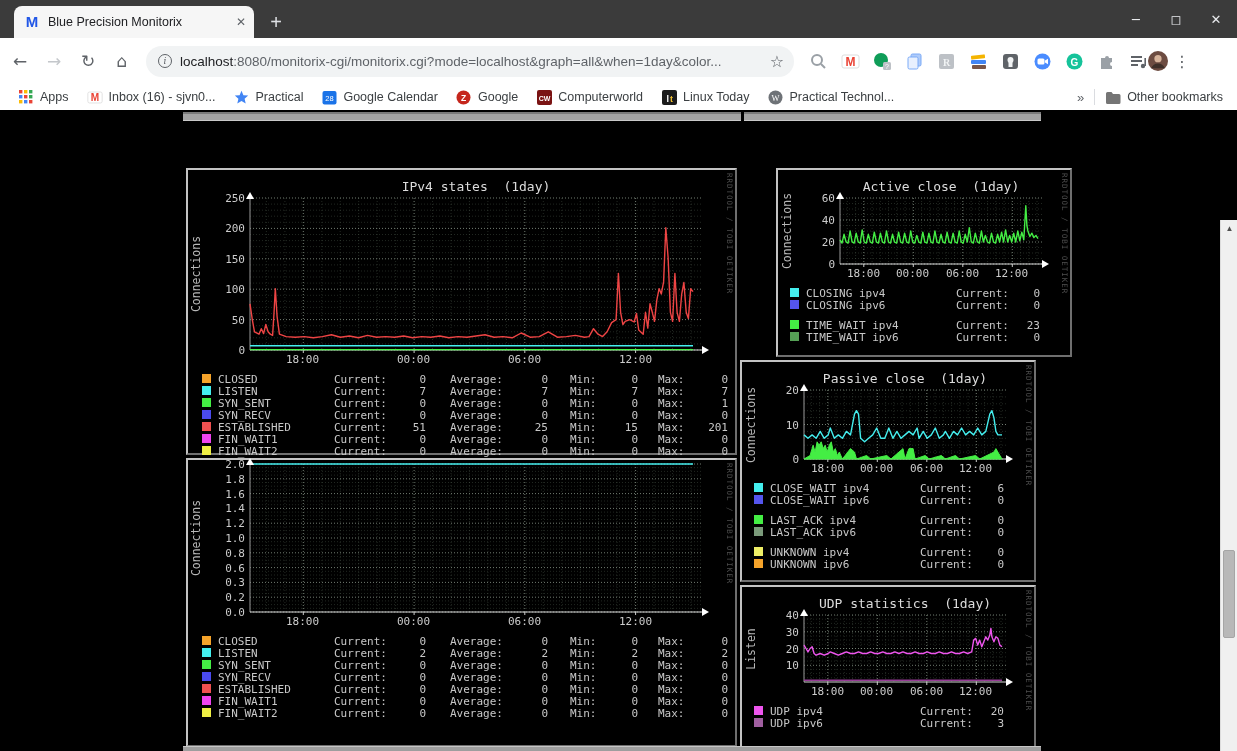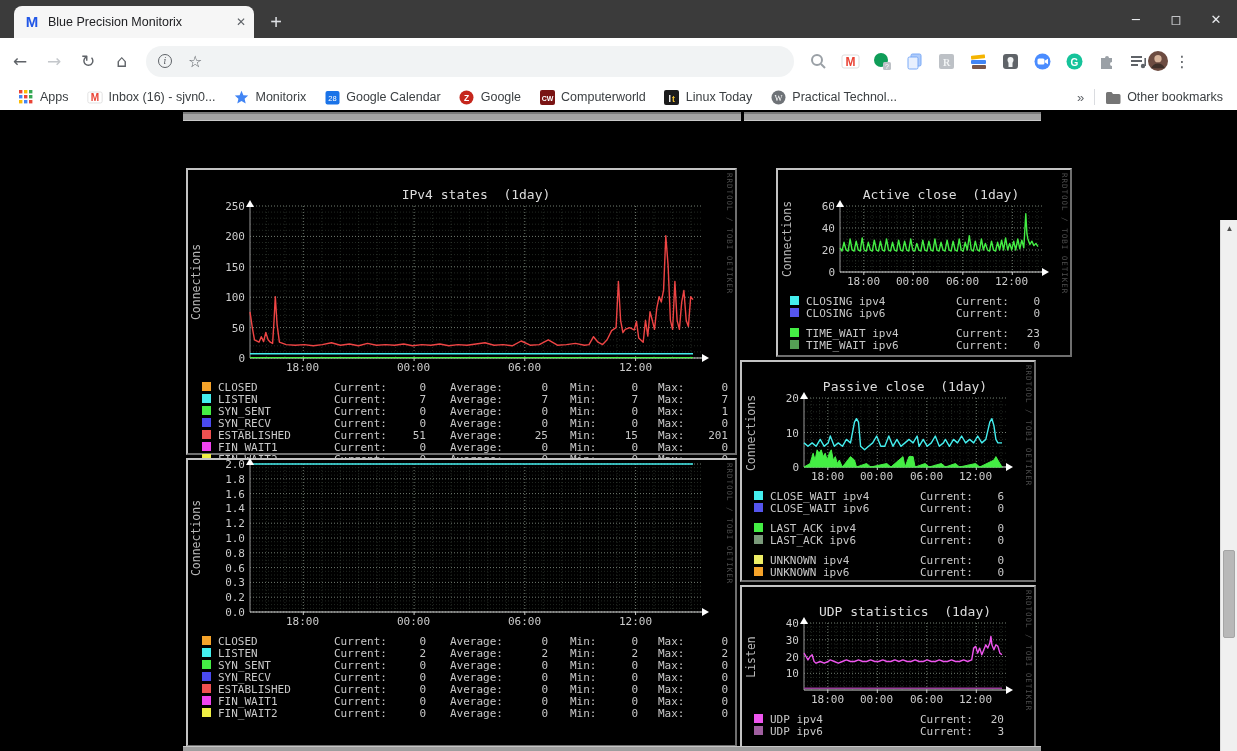--- a/index.html
+++ b/index.html
@@ -40,21 +40,21 @@
 
   
   .viewport { position:absolute; left:0; top:110px; width:1237px; height:641px; background:#000; overflow:hidden; }
   .remnant { position:absolute; height:9px; background:#a3a3a3; border-top:2px solid #7a7a7a; border-bottom:1px solid #c9c9c9; }
   .section-header { position:absolute; left:183px; top:30px; width:854px; height:27px; background:#9e9e9e; padding:3px; border-top:1px solid #c6c6c6; border-left:1px solid #c6c6c6; border-bottom:1px solid #6d6d6d; }
   .section-header-inner { width:100%; height:100%; background:#2e2e2e; color:#b5a228; font-weight:bold; font-size:14px; padding:1px 8px; }
   .bottom-strip { position:absolute; left:183px; top:636px; width:858px; height:5px; background:#9e9e9e; border-top:1px solid #c6c6c6; }
 
   .graph-box { position:absolute; background:#000; border:2px solid; border-color:#c3c3c3 #6f6f6f #6f6f6f #c3c3c3; }
   .g-wm { position:absolute; top:3px; right:1px; writing-mode:vertical-rl; font-family:"DejaVu Sans Mono", monospace; font-size:7.5px; letter-spacing:1px; color:#4e4e4e; }
-  .g-title { font-family:"DejaVu Sans Mono", monospace; font-size:13px; color:#dcdcdc; white-space:pre; text-align:center; margin-top:17px; }
+  .g-title { font-family:"DejaVu Sans Mono", monospace; font-size:13px; color:#dcdcdc; white-space:pre; text-align:center; margin-top:9px; }
   .g-row { display:flex; margin-top:4px; }
   .g-ylab { display:flex; align-items:center; justify-content:center; }
   .g-ylab span { transform:rotate(-90deg); white-space:nowrap; font-family:"DejaVu Sans Mono", monospace; font-size:11.5px; color:#b8b8b8; }
   .g-yticks { position:relative; font-family:"DejaVu Sans Mono", monospace; font-size:11px; color:#cccccc; }
   .ytick { position:absolute; right:5px; }
   .g-plot { position:relative; }
   .g-plot svg { overflow:visible; display:block; }
   .g-xlabels { position:relative; height:15px; font-family:"DejaVu Sans Mono", monospace; font-size:11px; color:#cccccc; margin-top:3px; }
   .g-xlabels span { position:absolute; top:0; }
   .g-legend { font-family:"DejaVu Sans Mono", monospace; font-size:11px; color:#c8c8c8; margin-top:6px; }
@@ -89,20 +89,21 @@
     </div>
   </div>
 
   <div class="toolbar">
     <span class="nav-ic">←</span>
     <span class="nav-ic disabled">→</span>
     <span class="nav-ic">↻</span>
     <span class="nav-ic">⌂</span>
     <div class="omnibox">
       <span class="info-ic">i</span>
+      <span class="url"><b>localhost</b><span>:8080/monitorix-cgi/monitorix.cgi?mode=localhost&amp;graph=all&amp;when=1day&amp;color...</span></span>
       <span class="star-ic">☆</span>
     </div>
     <div class="ext-row" id="ext-row">
         <span class="ext-ic">
           <svg width="19" height="19" viewBox="0 0 19 19" xmlns="http://www.w3.org/2000/svg">
             <circle cx="8" cy="8" r="5" fill="none" stroke="#9aa0a6" stroke-width="2"></circle>
             <line x1="12" y1="12" x2="16" y2="16" stroke="#9aa0a6" stroke-width="2"></line>
           </svg>
         </span>
         <span class="ext-ic">
@@ -208,21 +209,21 @@
             </svg>
           </span>
           <span>Inbox (16) - sjvn0...</span>
         </span>
         <span class="bm-item">
           <span class="bm-ic">
             <svg width="15" height="15" viewBox="0 0 15 15">
               <path d="M7.5 0.8 L9.4 5.2 L14.2 5.6 L10.6 8.8 L11.7 13.5 L7.5 11 L3.3 13.5 L4.4 8.8 L0.8 5.6 L5.6 5.2 Z" fill="#4285f4"></path>
             </svg>
           </span>
-          <span>Monitorix</span>
+          <span>Practical</span>
         </span>
         <span class="bm-item">
           <span class="bm-ic">
             <svg width="15" height="15" viewBox="0 0 15 15">
               <rect x="0.5" y="1" width="14" height="13.5" rx="2" fill="#1a73e8"></rect>
               <text x="7.5" y="11" font-size="7.5" fill="#fff" text-anchor="middle" font-family="Liberation Sans,sans-serif">28</text>
             </svg>
           </span>
           <span>Google Calendar</span>
         </span>

